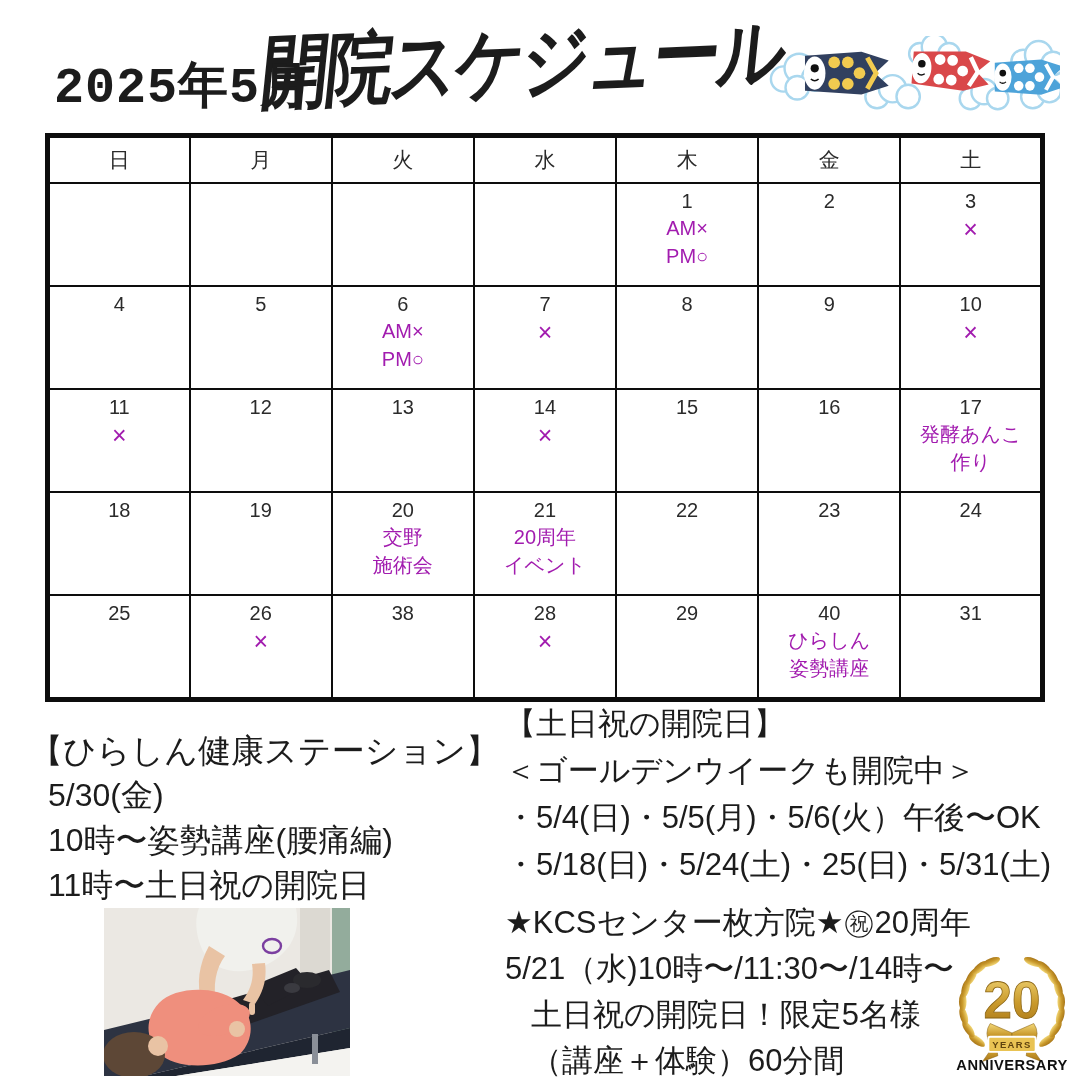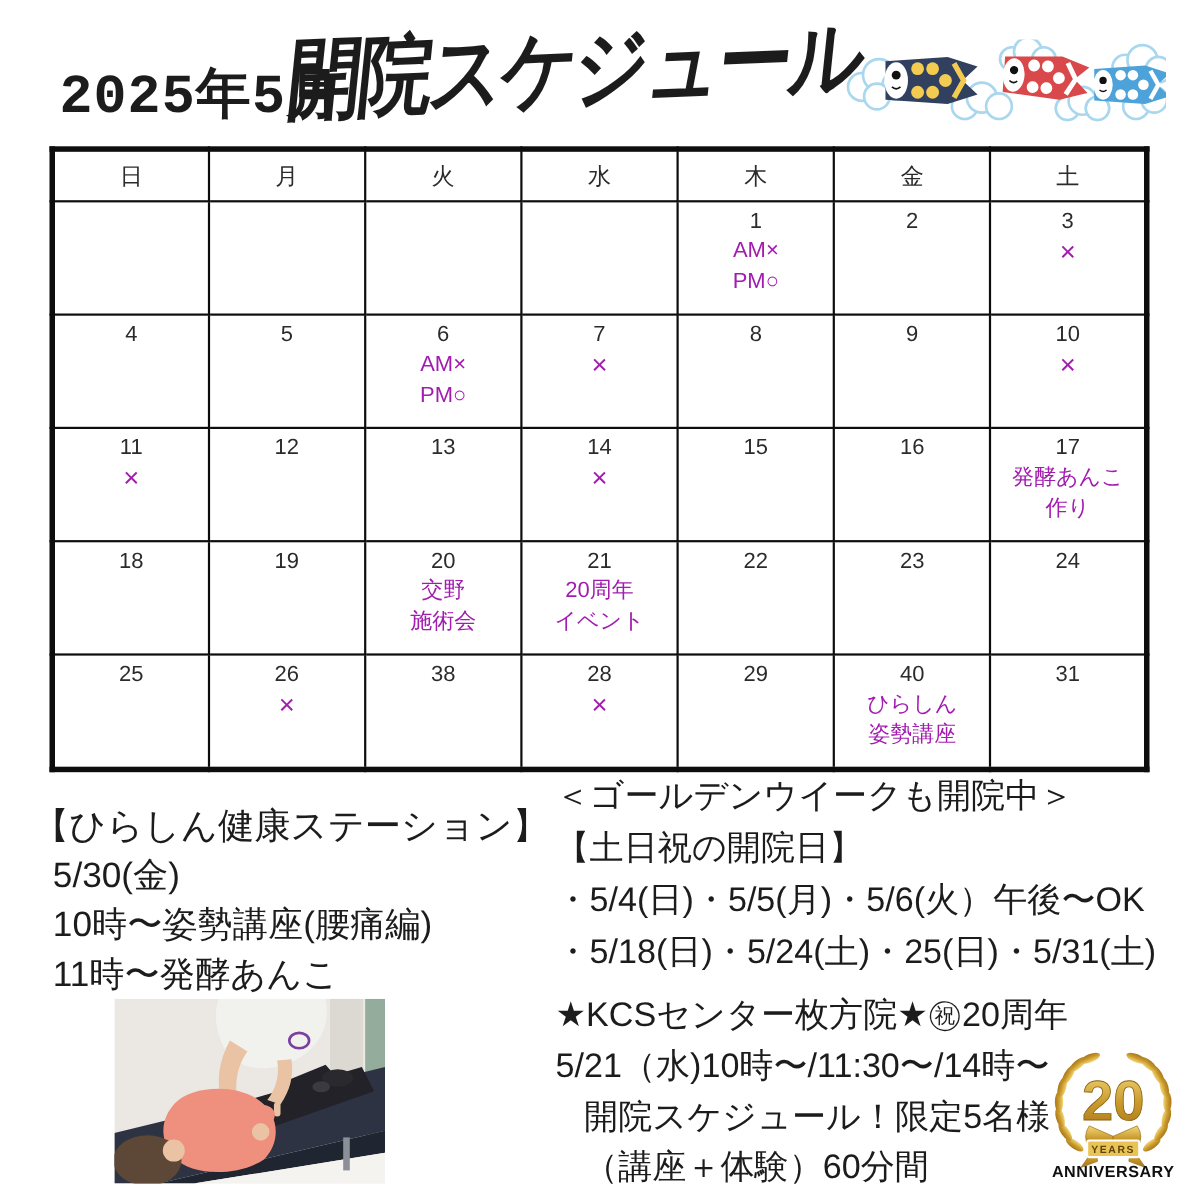--- a/index.html
+++ b/index.html
@@ -269,21 +269,21 @@
             <div class="daynum">31</div>
           </td>
         </tr>
       </tbody>
   </table>
 
   <div class="block-left">
     <div class="b-title nowrap">【ひらしん健康ステーション】</div>
     <div class="b-line nowrap">5/30(金)</div>
     <div class="b-line nowrap">10時〜姿勢講座(腰痛編)</div>
-    <div class="b-line nowrap">11時〜発酵あんこ</div>
+    <div class="b-line nowrap">11時〜土日祝の開院日</div>
     <div class="b-price nowrap">(1000円)</div>
   </div>
 
   <svg class="photo" viewBox="0 0 246 168">
     <rect width="246" height="168" fill="#ebe8e3"></rect>
     <rect x="228" y="0" width="18" height="132" fill="#93ac9c"></rect>
     <rect x="196" y="0" width="30" height="92" fill="#dcd9d2"></rect>
     <polygon points="0,122 246,62 246,120 40,168 0,168" fill="#2d3342"></polygon>
     <polygon points="40,168 246,120 246,140 72,168" fill="#1f2531"></polygon>
     <polygon points="72,168 246,140 246,168" fill="#f4f3f0"></polygon>
@@ -298,30 +298,30 @@
     <path d="M161,55 C163,70 160,83 151,96 L139,92 C148,80 150,68 148,56 Z" fill="#e9c3a4"></path>
     <rect x="145" y="94" width="6" height="13" rx="3" fill="#e9c3a4"></rect>
     <path d="M55,95 C70,79 110,77 131,92 C151,106 151,131 136,146 C110,163 69,160 55,145 C41,130 41,110 55,95 Z" fill="#ef8f7d"></path>
     <ellipse cx="120" cy="112" rx="27" ry="14" fill="#ef8f7d" transform="rotate(-20 120 112)"></ellipse>
     <circle cx="133" cy="121" r="8" fill="#e9c3a4"></circle>
     <ellipse cx="30" cy="147" rx="31" ry="23" fill="#5d4736"></ellipse>
     <circle cx="54" cy="138" r="10" fill="#e9c3a4"></circle>
   </svg>
 
   <div class="block-right">
+    <div class="nowrap">【土日祝の開院日】</div>
     <div class="nowrap">＜ゴールデンウイークも開院中＞</div>
-    <div class="nowrap">【土日祝の開院日】</div>
     <div class="nowrap">・5/4(日)・5/5(月)・5/6(火）午後〜OK</div>
     <div class="nowrap">・5/18(日)・5/24(土)・25(日)・5/31(土)</div>
   </div>
 
   <div class="block-kcs">
     <div class="nowrap">★KCSセンター枚方院★㊗20周年</div>
     <div class="nowrap">5/21（水)10時〜/11:30〜/14時〜</div>
-    <div class="k-indent nowrap">開院スケジュール！限定5名様</div>
+    <div class="k-indent nowrap">土日祝の開院日！限定5名様</div>
     <div class="k-indent nowrap">（講座＋体験）60分間</div>
   </div>
 
   <svg class="badge" viewBox="0 0 150 122">
     <defs>
       <linearGradient id="gg" x1="0" y1="0" x2="0" y2="1">
         <stop offset="0" stop-color="#f3d878"></stop>
         <stop offset="0.55" stop-color="#c9992b"></stop>
         <stop offset="1" stop-color="#a87619"></stop>
       </linearGradient>

